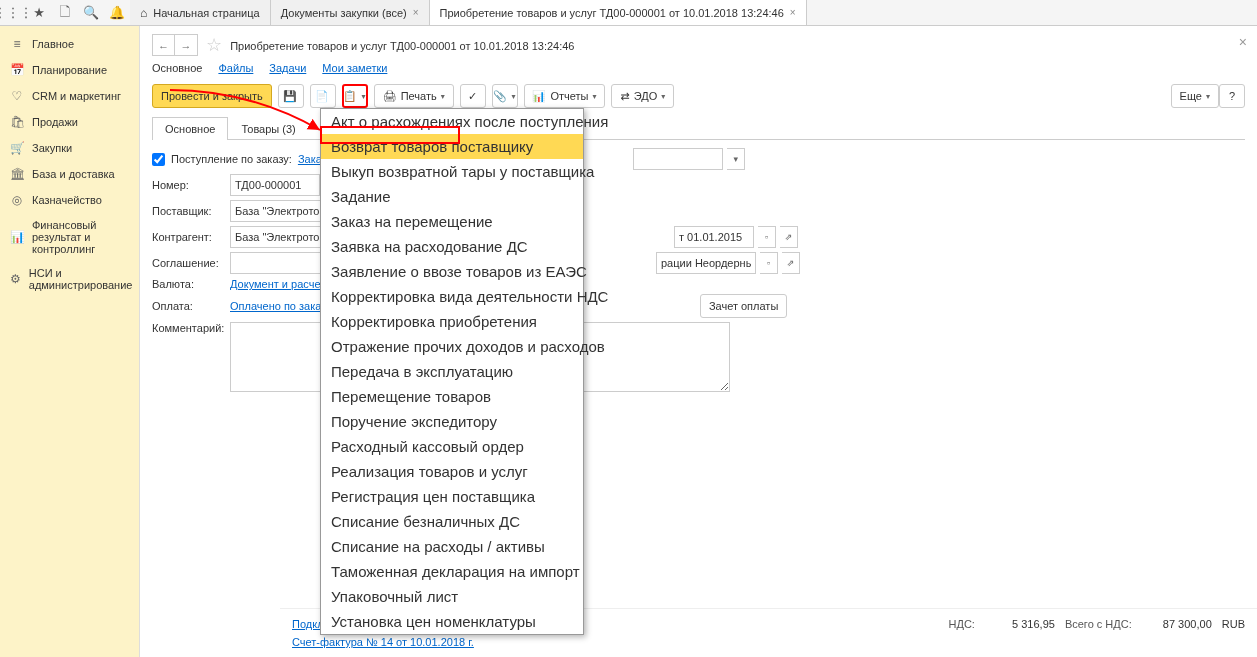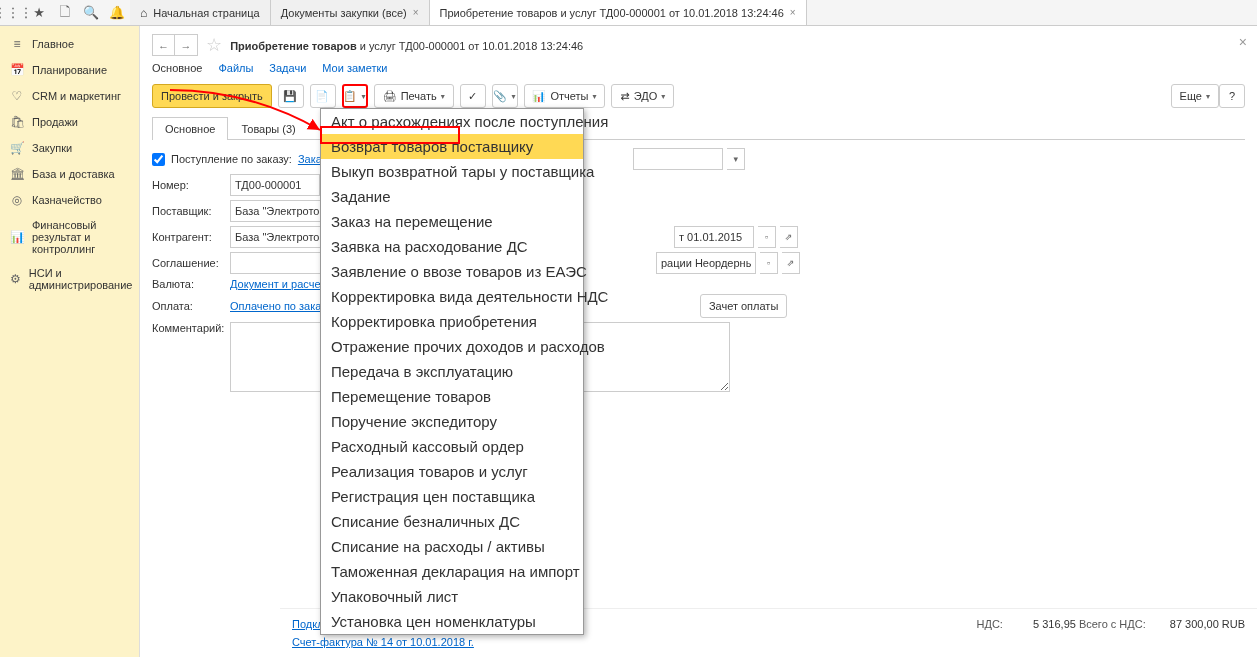--- a/index.html
+++ b/index.html
@@ -16,25 +16,25 @@
 .sidebar-item{display:flex;align-items:center;gap:8px;padding:6px 10px;cursor:pointer;color:#333}
 .sidebar-item .si-icon{width:14px;text-align:center;color:#666;font-size:12px}
 .content{flex:1;display:flex;flex-direction:column;position:relative}
 .doc-header{padding:8px 12px 4px;display:flex;align-items:center;gap:8px}
 .nav-btn{border:1px solid #ccc;background:#fff;width:22px;height:20px;cursor:pointer;display:flex;align-items:center;justify-content:center;font-size:11px;color:#666}
 .nav-group{display:flex;border:1px solid #ccc}
 .nav-group .nav-btn{border:none;border-right:1px solid #ccc}
 .nav-group .nav-btn:last-child{border-right:none}
 .star-icon{font-size:18px;color:#ccc;cursor:pointer}
 .doc-title{font-size:16px;font-weight:400}
-.doc-title b{font-weight:700}
+.doc-title b{font-weight:400}
 .close-doc{position:absolute;right:10px;top:8px;color:#999;cursor:pointer;font-size:14px}
 .sublinks{padding:2px 12px 6px;display:flex;gap:16px}
 .sublinks span{cursor:pointer;color:#333}
-.sublinks .link{color:#0066cc;}
+.sublinks .link{color:#0066cc;text-decoration:underline}
 .toolbar{padding:4px 12px 8px;display:flex;align-items:center;gap:6px}
 .btn{border:1px solid #ccc;background:#fff;height:24px;padding:0 8px;cursor:pointer;display:flex;align-items:center;gap:4px;border-radius:3px;font-size:11px}
 .btn.yellow{background:#ffd954;border-color:#d4a820}
 .btn.icon-only{padding:0;width:26px;justify-content:center}
 .btn .dd{font-size:8px;color:#666}
 .toolbar-right{margin-left:auto;display:flex;}
 .section-tabs{display:flex;border-bottom:1px solid #ccc;margin:0 12px}
 .section-tab{padding:5px 12px;cursor:pointer;border:1px solid transparent;border-bottom:none;position:relative;top:1px}
 .section-tab.active{border-color:#ccc;background:#fff}
 .form-area{padding:8px 12px;flex:1}
@@ -47,21 +47,21 @@
 .field-group{display:flex;align-items:flex-end}
 .right-col{margin-left:20px;display:flex;align-items:center;gap:4px}
 .textarea{border:1px solid #ccc;width:500px;height:70px;background:#fff}
 .dropdown-menu{position:absolute;left:320px;top:108px;width:264px;background:#fff;border:1px solid #999;box-shadow:2px 2px 6px rgba(0,0,0,0.3);z-index:100}
 .dropdown-item{padding:4px 10px;cursor:pointer;font-size:15px;white-space:nowrap}
 .dropdown-item.highlighted{background:#ffd954}
 .red-box{position:absolute;border:2px solid red;pointer-events:none;z-index:101}
 .arrow-svg{position:absolute;z-index:102;pointer-events:none}
 .footer{position:absolute;bottom:0;left:140px;right:0;padding:6px 12px;background:#fff;border-top:1px solid #eee}
 .footer-row{display:flex;align-items:center;padding:3px 0}
-.totals{margin-left:auto;display:flex;gap:3px;align-items:flex-start}
+.totals{margin-left:auto;display:flex;gap:10px;align-items:flex-start}
 .totals .tlbl{color:#555}
 .totals .tval{min-width:70px;text-align:right}
 </style>
 </head>
 <body>
 
 <div class="topbar">
   <div class="icon-btn">⋮⋮⋮</div>
   <div class="icon-btn">★</div>
   <div class="icon-btn">🗋</div>

